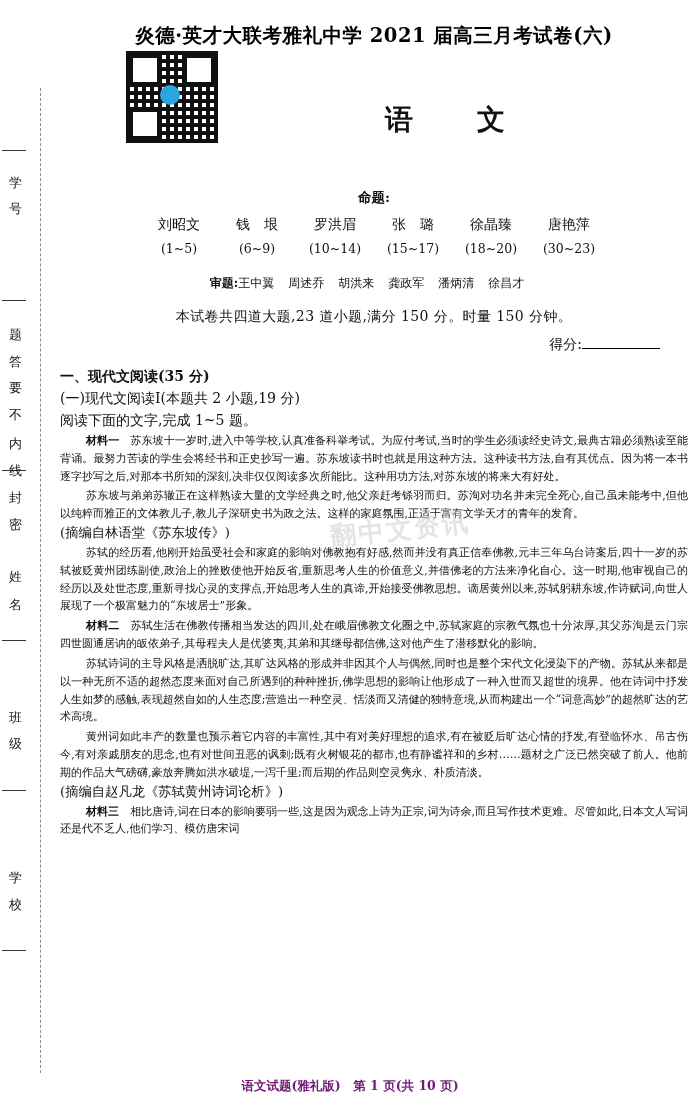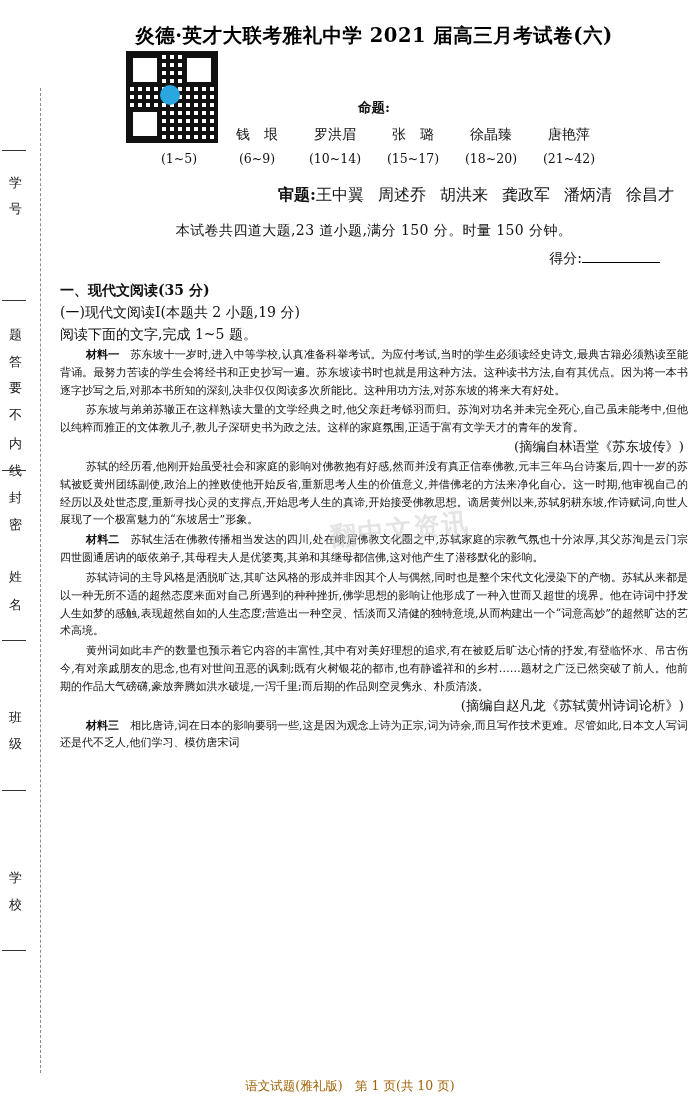--- a/index.html
+++ b/index.html
@@ -91,21 +91,21 @@
   }
   .meta-row{
     display:flex;align-items:center;justify-content:center;flex-direction:column;
   }
   .meta-label{font-weight:bold;}
   .names{display:flex;}
   .name-col{width:78px;text-align:center;}
   .name-col .nm{font-size:14px;}
   .name-col .rg{font-size:12.5px;}
   .reviewer{
-    text-align:right;font-size:16px;margin-top:14px;
+    text-align:center;font-size:12px;margin-top:14px;
   }
   .reviewer .lbl{font-weight:bold;}
   .reviewer span.rv{margin-right:14px;}
   .exam-note{
     text-align:center;font-size:14px;margin-top:16px;letter-spacing:0.4px;
   }
   .score{
     text-align:right;font-size:14px;margin-top:10px;padding-right:28px;
   }
   .score u{ text-decoration:none;border-bottom:1px solid #000;display:inline-block;width:78px;}
@@ -116,34 +116,34 @@
   .para{
     font-size:11px;
     line-height:1.62;
     text-align:justify;
     text-justify:inter-ideograph;
     margin-top:2px;
   }
   .para.indent{text-indent:26px;}
   .mat-label{font-weight:bold;}
   .src{
-    font-size:13.3px;text-align:right;margin-top:1px;padding-right:4px;
+    font-size:13.3px;text-align:left;margin-top:1px;padding-right:4px;
   }
   .watermark{
     position:absolute;left:330px;top:512px;
     font-size:26px;color:#cfcfcf;
     letter-spacing:2px;
     transform:rotate(-6deg);
     opacity:.55;
     pointer-events:none;
     font-weight:bold;
   }
   .footer{
     position:absolute;left:0;top:1078px;width:700px;
-    text-align:center;font-size:12.5px;color:#a16207;
+    text-align:center;font-size:12.5px;color:#701a75;font-weight:bold;
   }
 </style>
 </head>
 <body>
 
 <div class="page">
 
   <div class="left-strip">
     <div class="dashed-line"></div>
     <div class="vtick" style="top:150px"></div>
@@ -163,20 +163,21 @@
 
     <div class="title">炎德·英才大联考雅礼中学 2021 届高三月考试卷(六)</div>
 
     <div class="qrwrap">
       <div class="qr">
         <div class="qr-dot"></div>
         <div class="qr-center"></div>
       </div>
     </div>
 
+    <div class="subject">语　文</div>
 
     <div class="meta">
       <div class="meta-row">
         <span class="meta-label">命题:</span>
         <span class="names">
           <span class="name-col">
             <div class="nm">刘昭文</div>
             <div class="rg">(1~5)</div>
           </span>
           <span class="name-col">
@@ -190,21 +191,21 @@
           <span class="name-col">
             <div class="nm">张　璐</div>
             <div class="rg">(15~17)</div>
           </span>
           <span class="name-col">
             <div class="nm">徐晶臻</div>
             <div class="rg">(18~20)</div>
           </span>
           <span class="name-col">
             <div class="nm">唐艳萍</div>
-            <div class="rg">(21~42)</div>
+            <div class="rg">(30~23)</div>
           </span>
         </span>
       </div>
     </div>
 
     <div class="reviewer">
       <span class="lbl">审题:</span><span class="rv">王中翼</span><span class="rv">周述乔</span><span class="rv">胡洪来</span><span class="rv">龚政军</span><span class="rv">潘炳清</span><span class="rv">徐昌才</span>
     </div>
 
     <div class="exam-note">本试卷共四道大题,23 道小题,满分 150 分。时量 150 分钟。</div>

